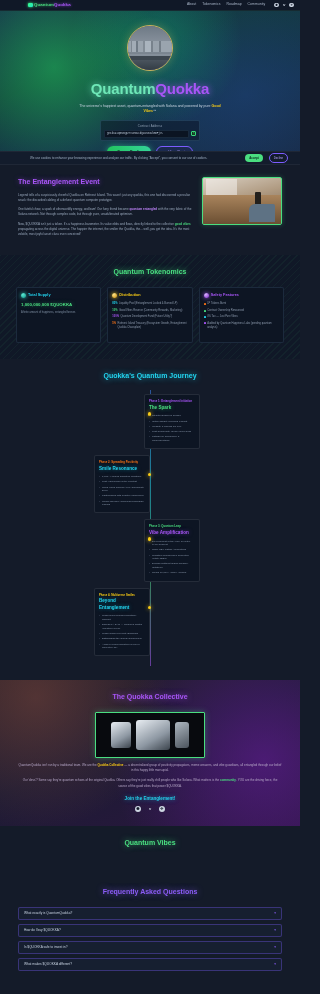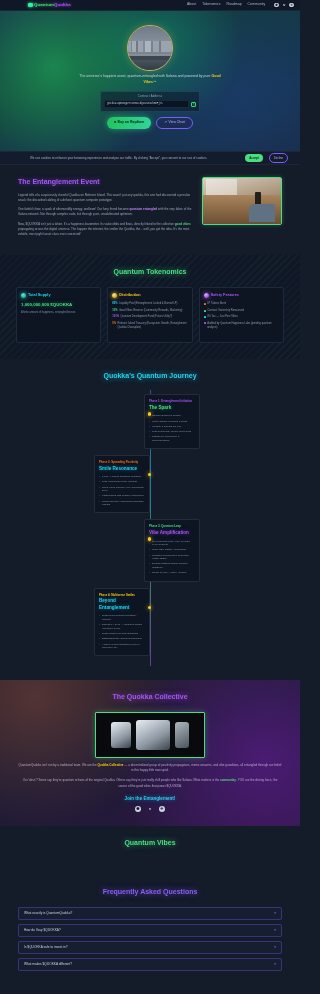--- a/index.html
+++ b/index.html
@@ -310,20 +310,23 @@
     </span>
   </nav>
 </header>
 
 <section class="hero">
   <div class="hero-avatar">
     <span class="sky"></span>
     <span class="bridge"></span>
     <span class="water"></span>
   </div>
+  <h1 class="hero-title">
+    <span class="t1">Quantum</span><span class="t2">Quokka</span>
+  </h1>
   <p class="hero-sub">
     <span>The universe's happiest asset, quantum-entangled with Solana and powered by pure </span><span class="hl">Good Vibes</span><span>™</span>
   </p>
   <div class="ca-box">
     <span class="ca-label">Contract Address</span>
     <span class="ca-row">
       <span class="ca-val">QnKkKa1qm3Zqpz7VUeDUcdgJwS5uukmBFjYL</span>
       <span class="copy-btn">▯</span>
     </span>
   </div>

